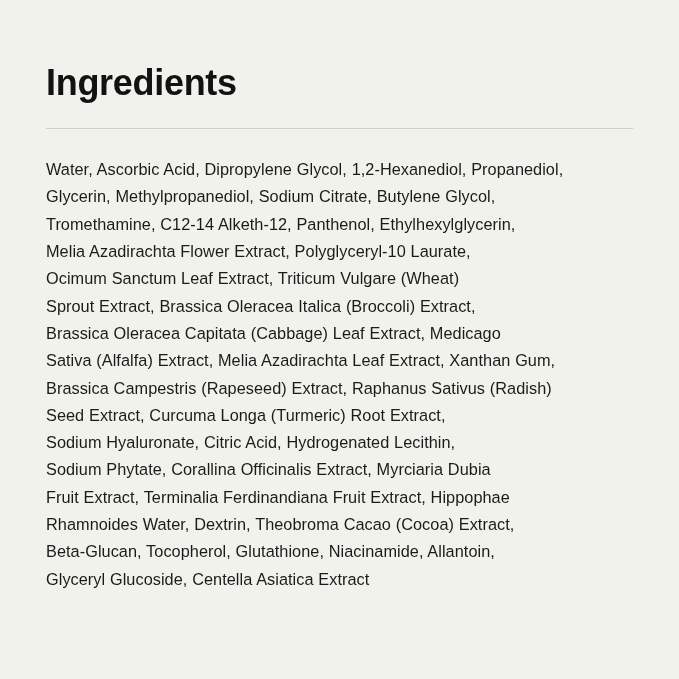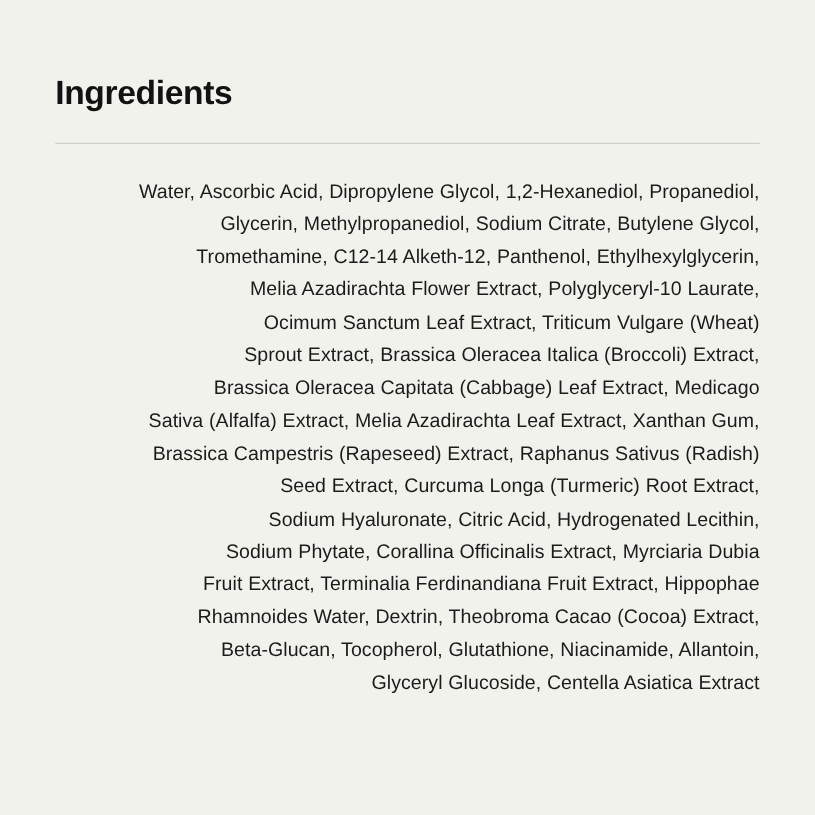--- a/index.html
+++ b/index.html
@@ -16,42 +16,41 @@
   .page {
     box-sizing: border-box;
     width: 679px;
     height: 679px;
     padding: 55px 44px 0 44px;
     display: flex;
     flex-direction: column;
     align-items: stretch;
   }
   .title {
-    font-size: 28px;
+    font-size: 36px;
     font-weight: bold;
     color: #121212;
     letter-spacing: -0.3px;
     line-height: 1.2;
     margin: 0 0 0 2px;
     padding-top: 6px;
   }
   .divider {
     height: 1px;
     background: #d0d0c8;
     margin: 24px 2px 0 2px;
   }
   .ingredients-body {
     margin: 27px 2px 0 2px;
     font-size: 16.3px;
     line-height: 27.3px;
     color: #1b1b1b;
     letter-spacing: 0.05px;
     word-spacing: 0.2px;
     white-space: pre-line;
-    text-align: right;
   }
 </style>
 </head>
 <body>
 
 <div class="page">
   <h1 class="title">Ingredients</h1>
   <div class="divider"></div>
   <div class="ingredients-body">Water, Ascorbic Acid, Dipropylene Glycol, 1,2-Hexanediol, Propanediol,
 Glycerin, Methylpropanediol, Sodium Citrate, Butylene Glycol,

